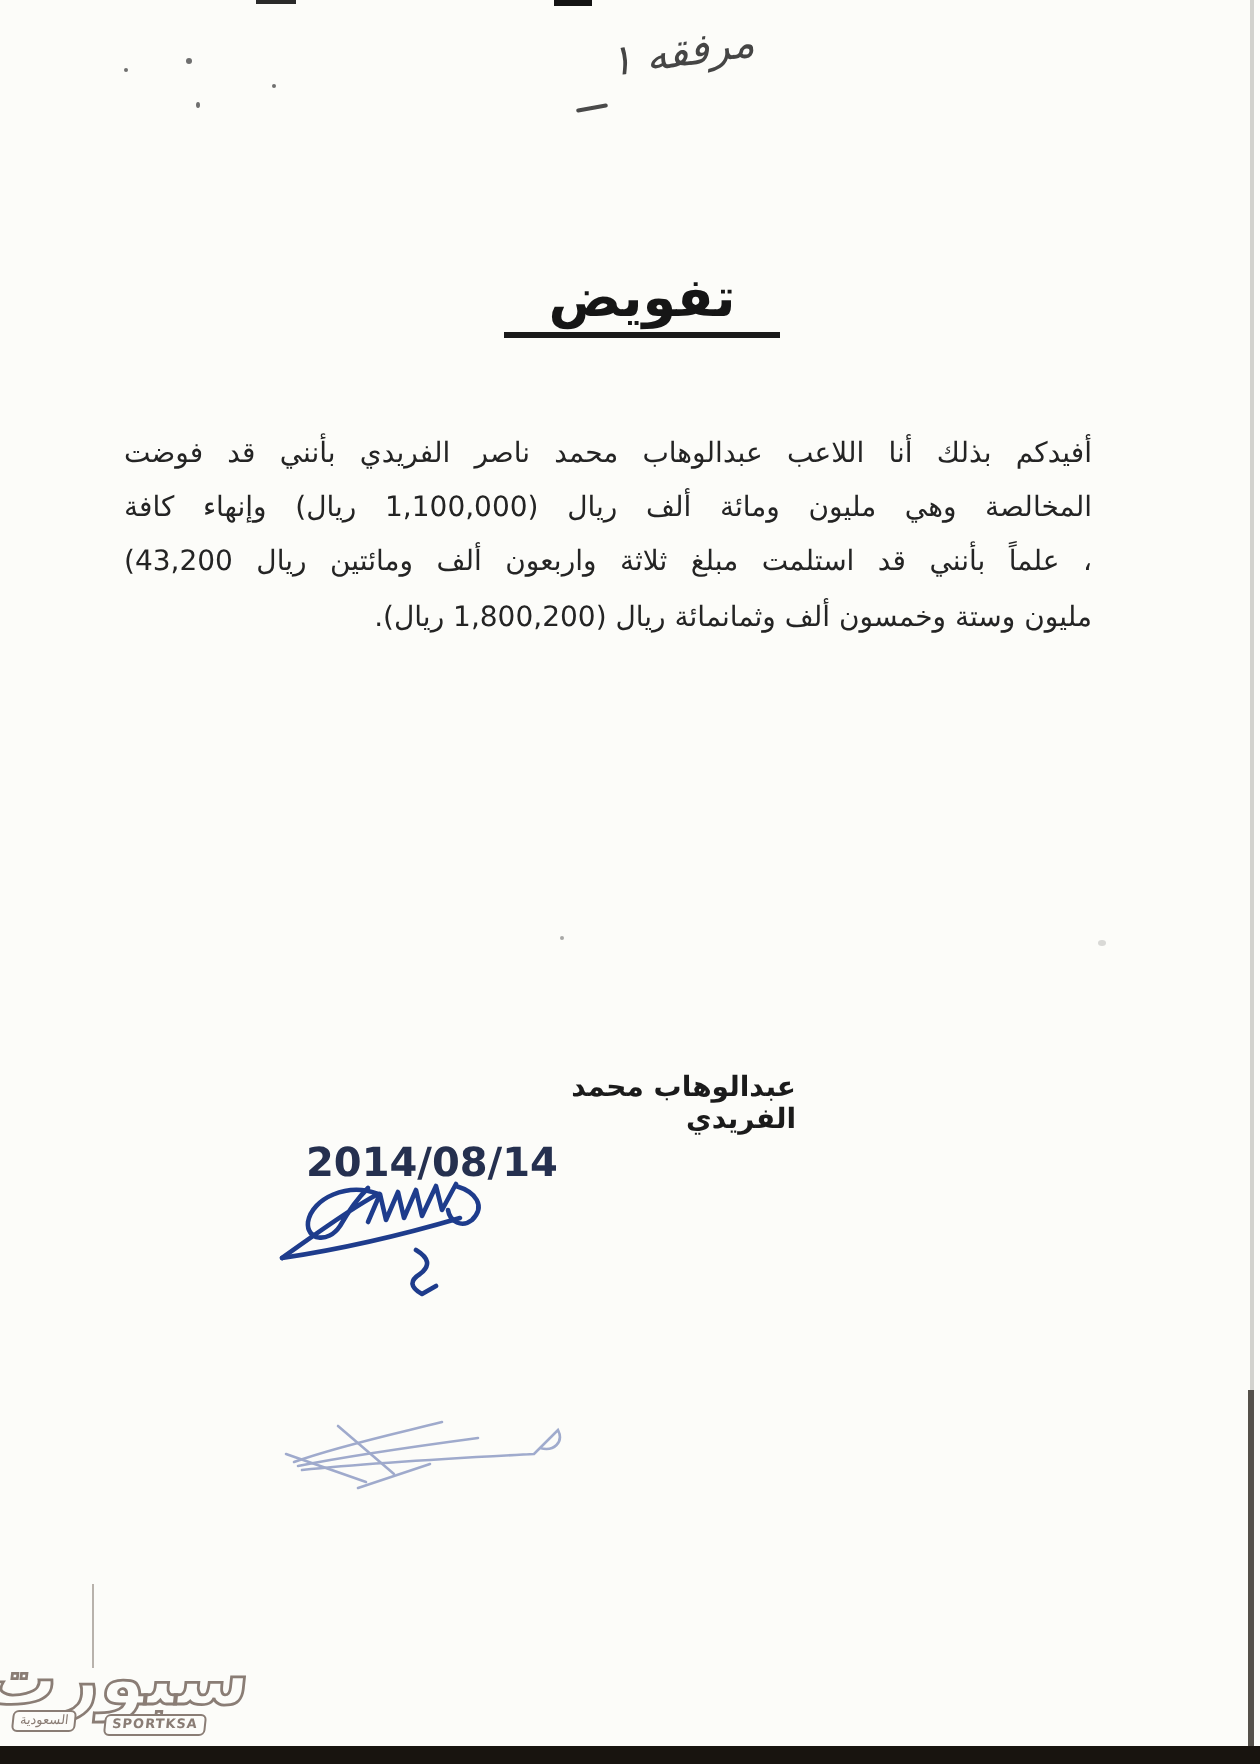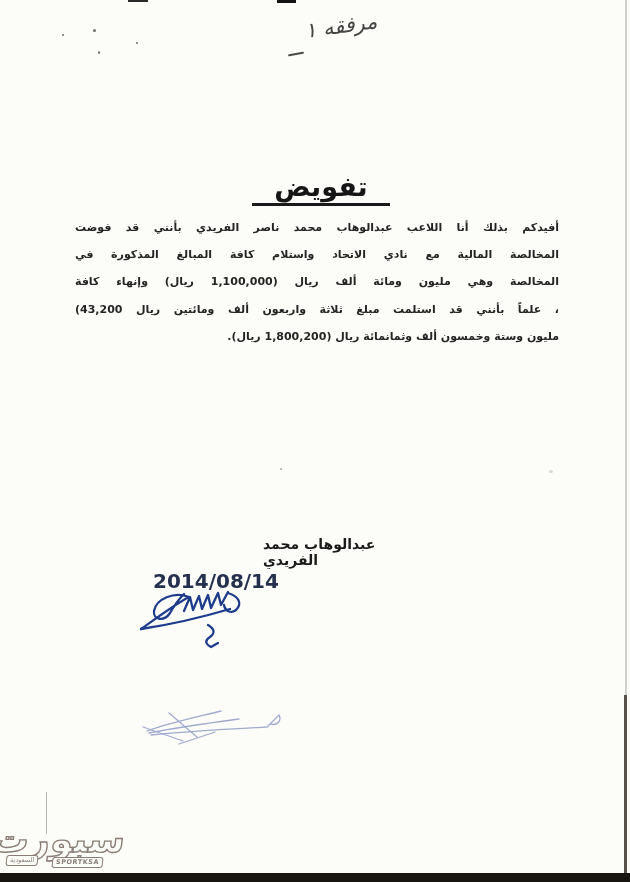--- a/index.html
+++ b/index.html
@@ -25,39 +25,39 @@
   .hand-underline{
     position:absolute;left:288px;top:53px;width:16px;height:2px;
     background:#4a4a4a;transform:rotate(-10deg);border-radius:2px;
   }
 
   
   .title{
     position:absolute;left:252px;top:134px;width:138px;
     text-align:center;direction:rtl;
     font-size:27px;font-weight:bold;color:#161616;
-    border-bottom:3px solid #1a1a1a;padding-bottom:1px;margin-top:37px;
+    border-bottom:3px solid #1a1a1a;padding-bottom:1px;
   }
 
   
   .body-text{
-    position:absolute;left:75px;top:214px;width:484px;
+    position:absolute;left:62px;top:214px;width:484px;
     direction:rtl;color:var(--ink);
-    font-size:11px;line-height:27.2px;font-weight:bold;
+    font-size:14px;line-height:27.2px;
   }
   .line{
     text-align:justify;text-align-last:justify;
     height:27.2px;overflow:hidden;white-space:nowrap;
   }
   .line.last{text-align-last:right;}
 
   
   .sig-name{
     position:absolute;left:263px;top:536px;width:135px;
-    direction:rtl;text-align:left;
+    direction:rtl;text-align:right;
     font-size:14px;font-weight:bold;color:#1b1b1b;
   }
   .sig-date{
     position:absolute;left:153px;top:569px;width:102px;
     direction:ltr;text-align:center;
     font-size:20px;font-weight:600;color:var(--date-ink);
   }
   .sig-svg{position:absolute;left:134px;top:583px;}
   .scribble-svg{position:absolute;left:137px;top:697px;}
 
@@ -91,21 +91,20 @@
 
 <div class="page">
 
   <div class="hand-note">مرفقه ١</div>
   <div class="hand-underline"></div>
 
   <div class="title">تفويض</div>
 
   <div class="body-text">
     <div class="line">أفيدكم بذلك أنا اللاعب عبدالوهاب محمد ناصر الفريدي بأنني قد فوضت</div>
-    <div class="line">المخالصة المالية مع نادي الاتحاد واستلام كافة المبالغ المذكورة في</div>
     <div class="line">المخالصة وهي مليون ومائة ألف ريال (1,100,000 ريال) وإنهاء كافة</div>
     <div class="line">، علماً بأنني قد استلمت مبلغ ثلاثة واربعون ألف ومائتين ريال ‎(‎43,200</div>
     <div class="line last">مليون وستة وخمسون ألف وثمانمائة ريال (1,800,200 ريال).</div>
   </div>
 
   <div class="sig-name">عبدالوهاب محمد الفريدي</div>
   <div class="sig-date">2014/08/14</div>
 
   <svg class="sig-svg" width="138" height="80" viewBox="0 0 138 80">
     <g fill="none" stroke="var(--sig)" stroke-width="2.3" stroke-linecap="round" stroke-linejoin="round">

